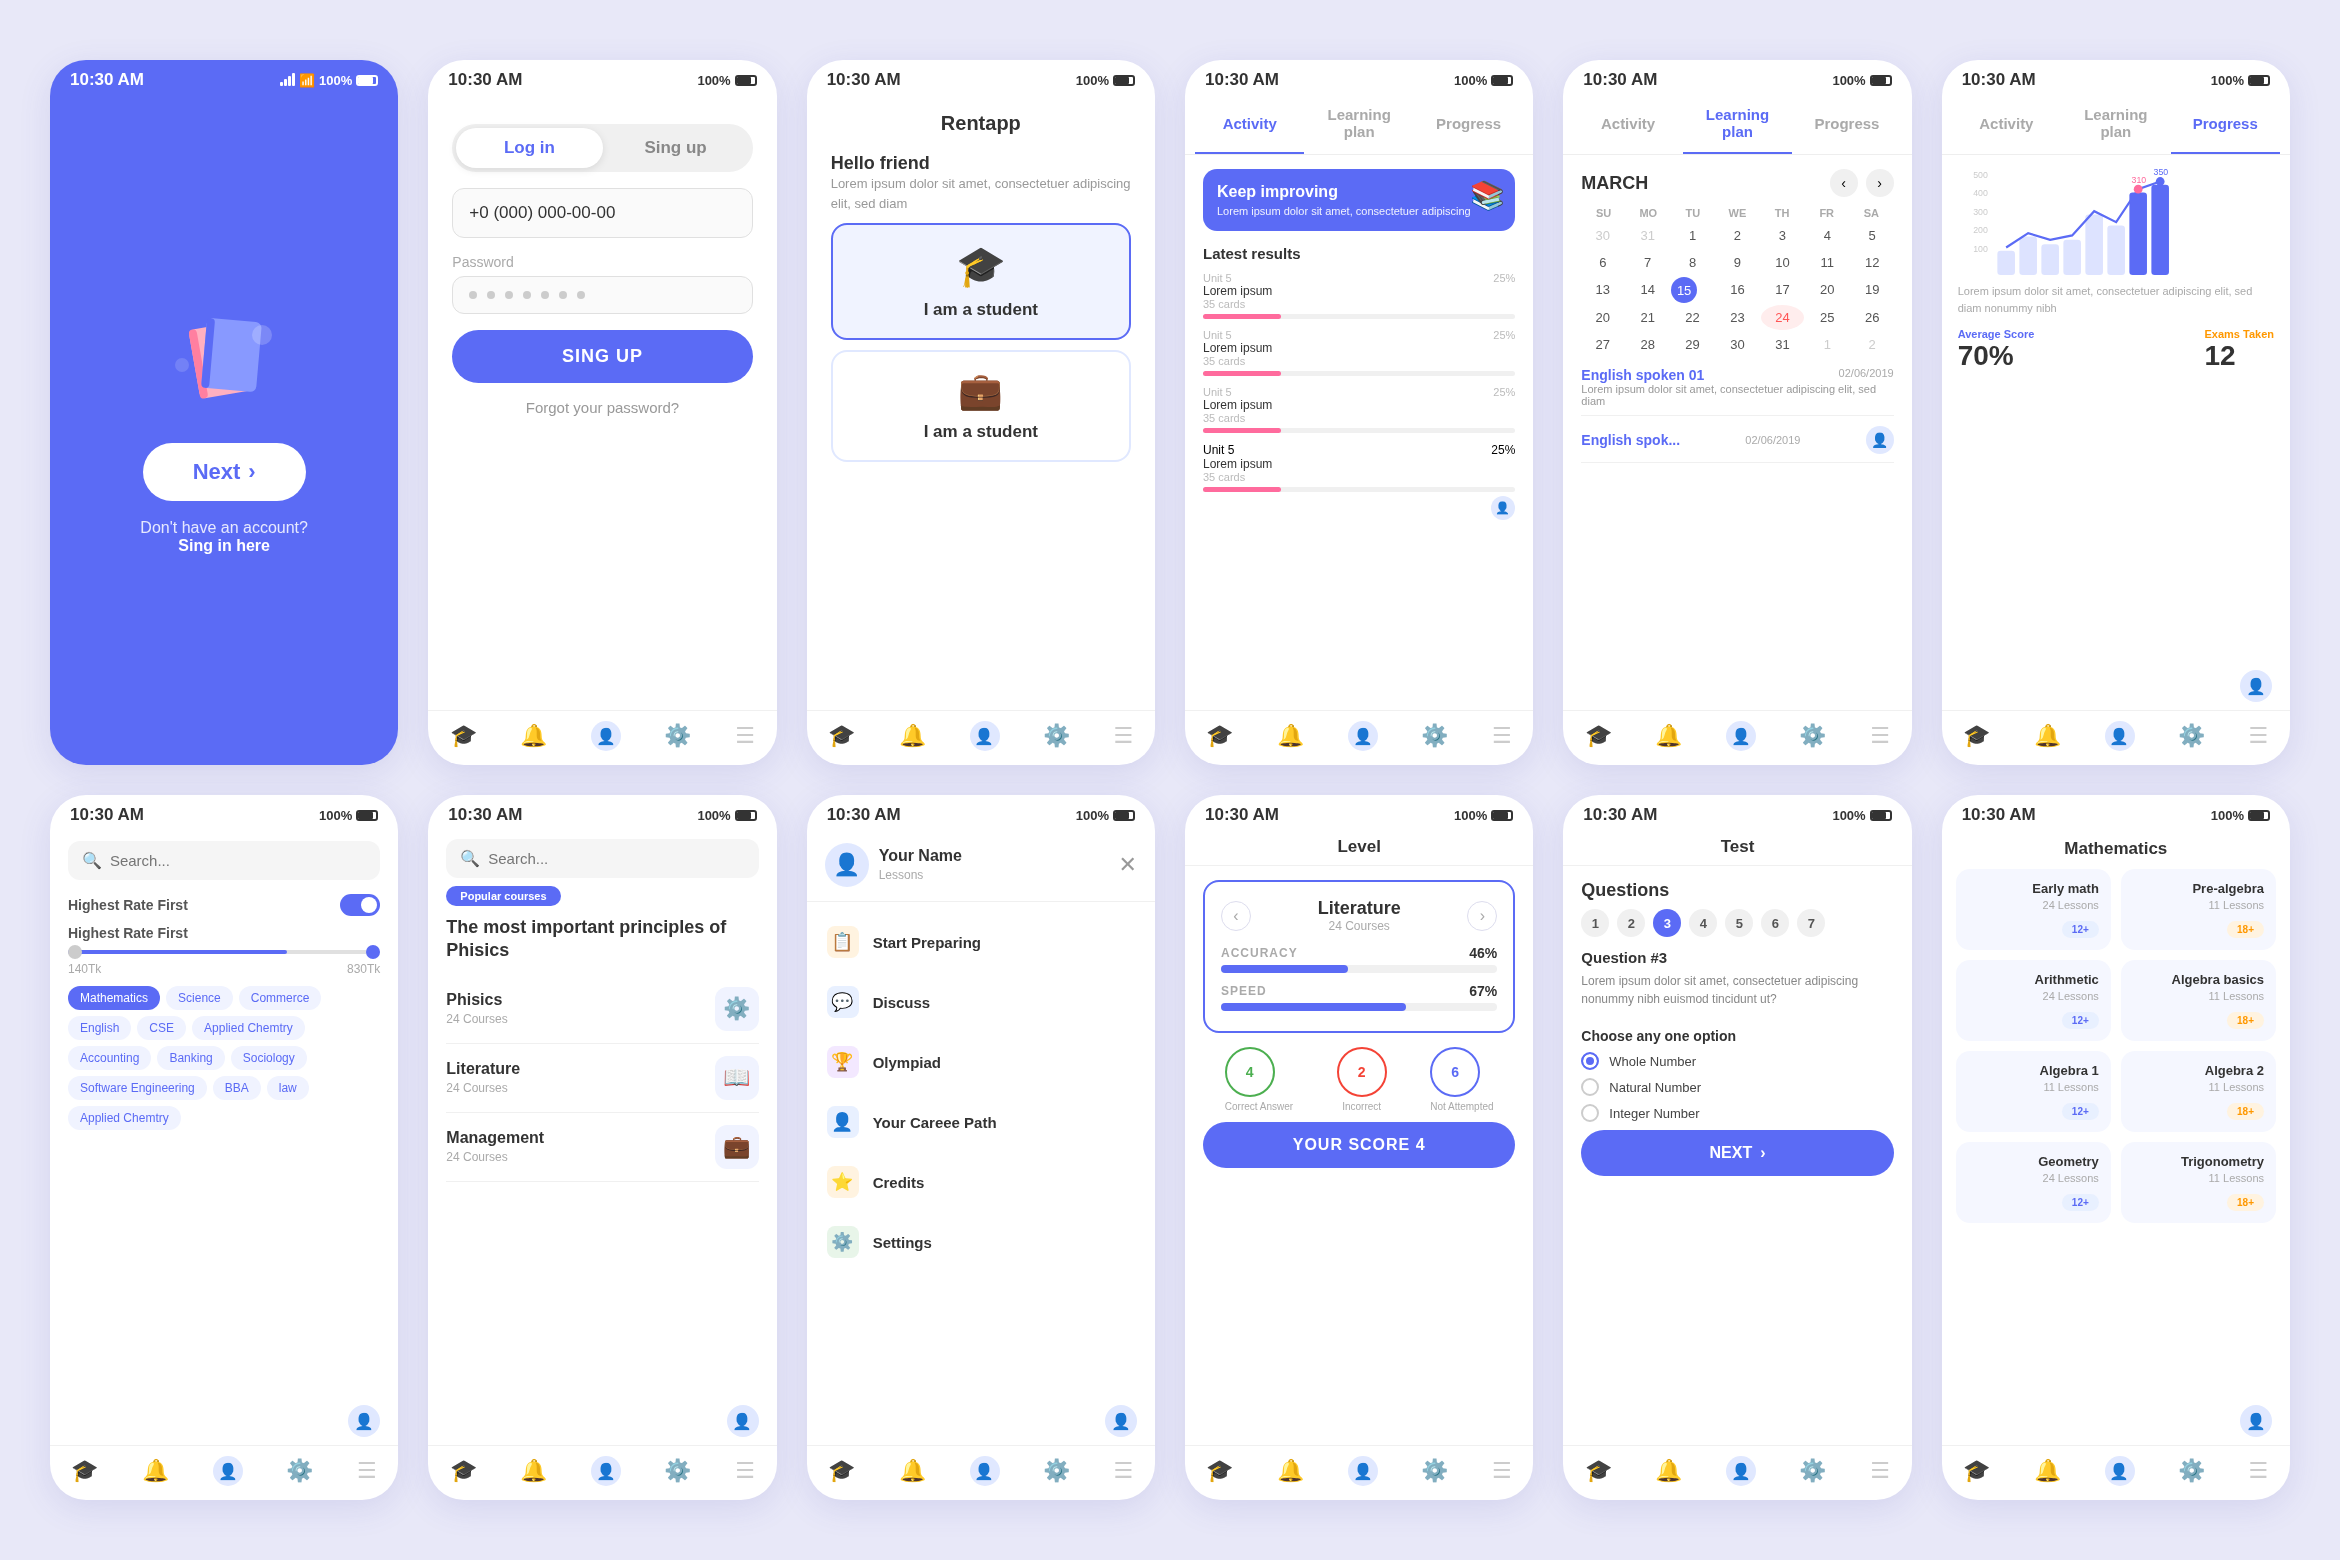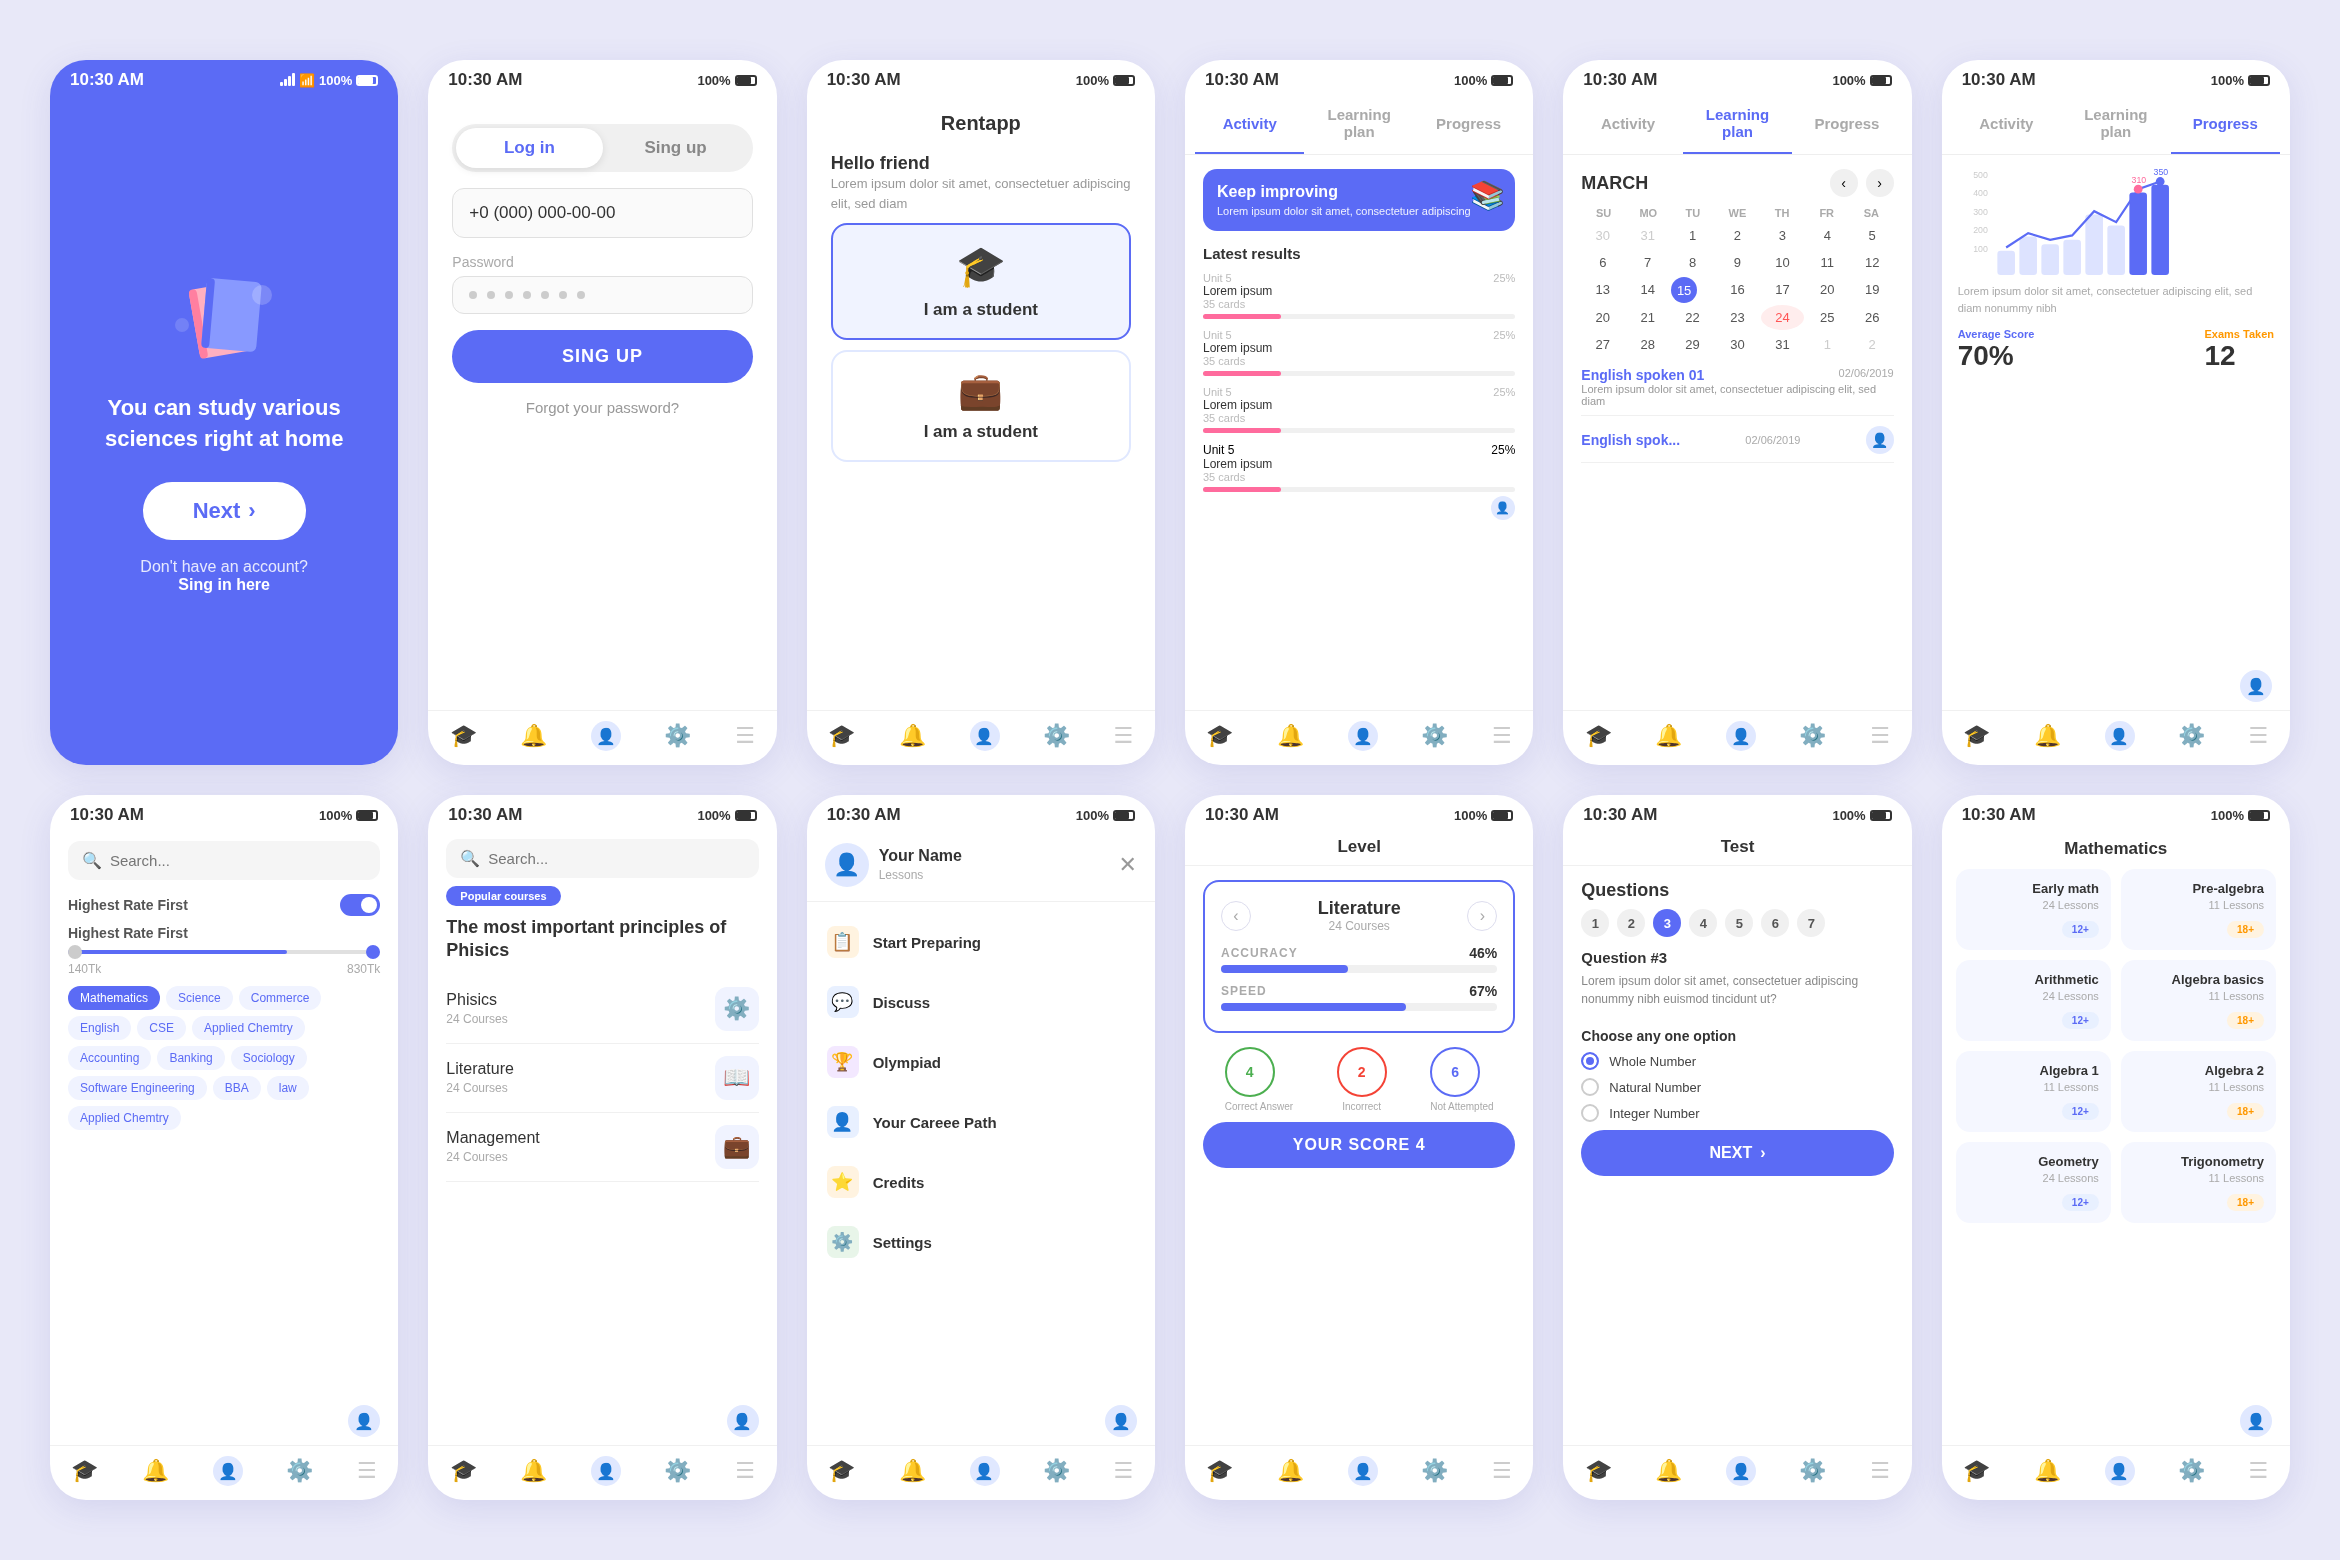--- a/index.html
+++ b/index.html
@@ -274,21 +274,21 @@
     .price-range { display: flex; justify-content: space-between; font-size: 12px; color: #aaa; }
     .tag-cloud { display: flex; flex-wrap: wrap; gap: 6px; }
     .tag { background: #f0f3ff; color: #5B6BF5; border-radius: 20px; padding: 5px 12px; font-size: 12px; font-weight: 500; cursor: pointer; }
     .tag.dark { background: #5B6BF5; color: #fff; }
 
     
     .course-list { padding: 8px 18px; flex: 1; }
     .popular-badge { background: #5B6BF5; color: #fff; border-radius: 20px; padding: 4px 14px; font-size: 11px; font-weight: 600; display: inline-block; margin-bottom: 10px; }
     .course-list h2 { font-size: 18px; font-weight: 800; color: #333; margin-bottom: 12px; line-height: 1.3; }
     .course-item { display: flex; justify-content: space-between; align-items: center; padding: 12px 0; border-bottom: 1px solid #f0f0f0; }
-    .course-item h4 { font-size: 16px; font-weight: 400; color: #333; }
+    .course-item h4 { font-size: 16px; font-weight: 700; color: #333; }
     .course-item span { font-size: 12px; color: #aaa; }
     .course-icon-circle { width: 44px; height: 44px; background: #f0f3ff; border-radius: 12px; display: flex; align-items: center; justify-content: center; font-size: 22px; }
 
     
     .menu-header { padding: 14px 18px; display: flex; align-items: center; justify-content: space-between; border-bottom: 1px solid #f0f0f0; flex-shrink: 0; }
     .user-info { display: flex; align-items: center; gap: 10px; }
     .avatar { width: 44px; height: 44px; background: #e0e8ff; border-radius: 50%; display: flex; align-items: center; justify-content: center; font-size: 22px; }
     .user-info h4 { font-size: 16px; font-weight: 700; color: #333; }
     .user-info span { font-size: 12px; color: #aaa; }
     .menu-items { flex: 1; padding: 10px 0; }
@@ -394,21 +394,20 @@
           <rect x="30" y="20" width="55" height="70" rx="6" fill="#ffb0c0" transform="rotate(-10,57,55)"></rect>
           <rect x="30" y="20" width="8" height="70" rx="4" fill="#ff7fa0" transform="rotate(-10,57,55)"></rect>
 
           <rect x="40" y="15" width="55" height="70" rx="6" fill="#8899ff" transform="rotate(5,67,50)"></rect>
           <rect x="40" y="15" width="8" height="70" rx="4" fill="#5B6BF5" transform="rotate(5,67,50)"></rect>
 
           <circle cx="98" cy="30" r="10" fill="rgba(255,255,255,0.2)"></circle>
           <circle cx="18" cy="60" r="7" fill="rgba(255,255,255,0.15)"></circle>
         </svg>
       </div>
-      <p class="splash-title">You can study various sciences right at home</p>
       <button class="next-btn">
         <span>Next</span>
         <span>›</span>
       </button>
       <div class="splash-signin">
         <span>Don't have an account?</span><br>
         <a>Sing in here</a>
       </div>
     </div>
   </div>

